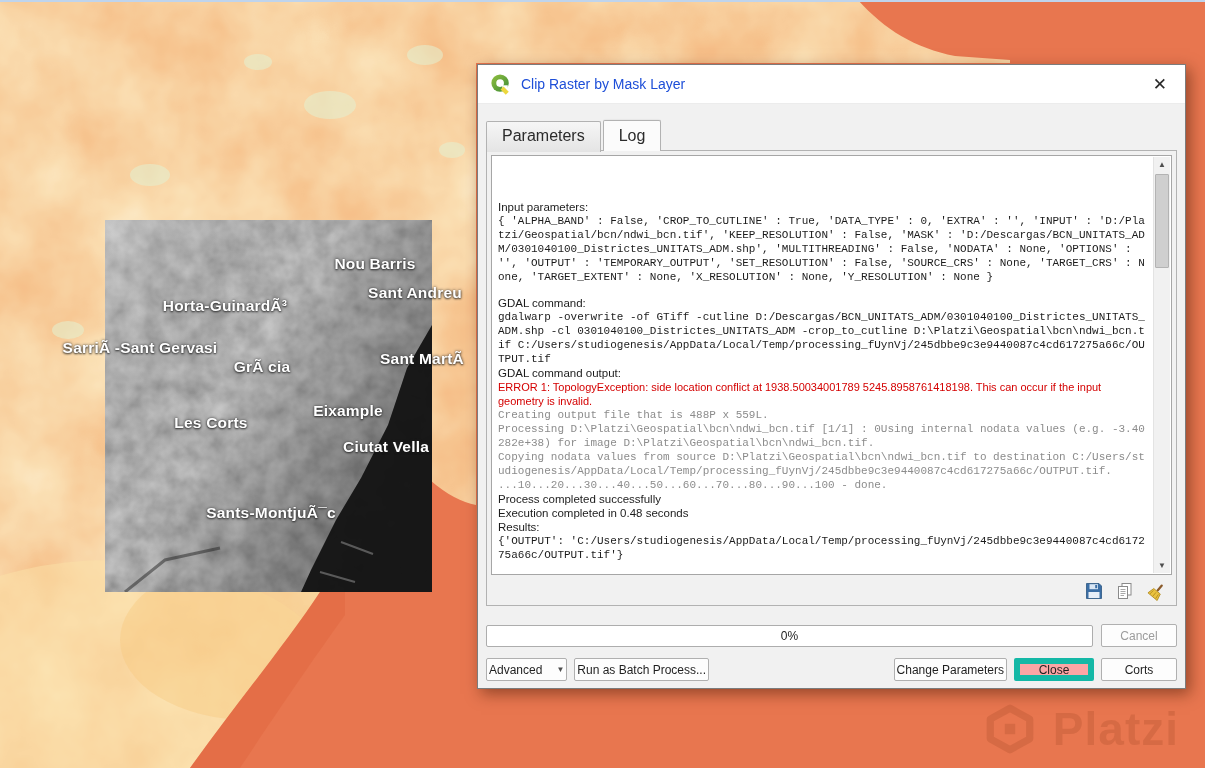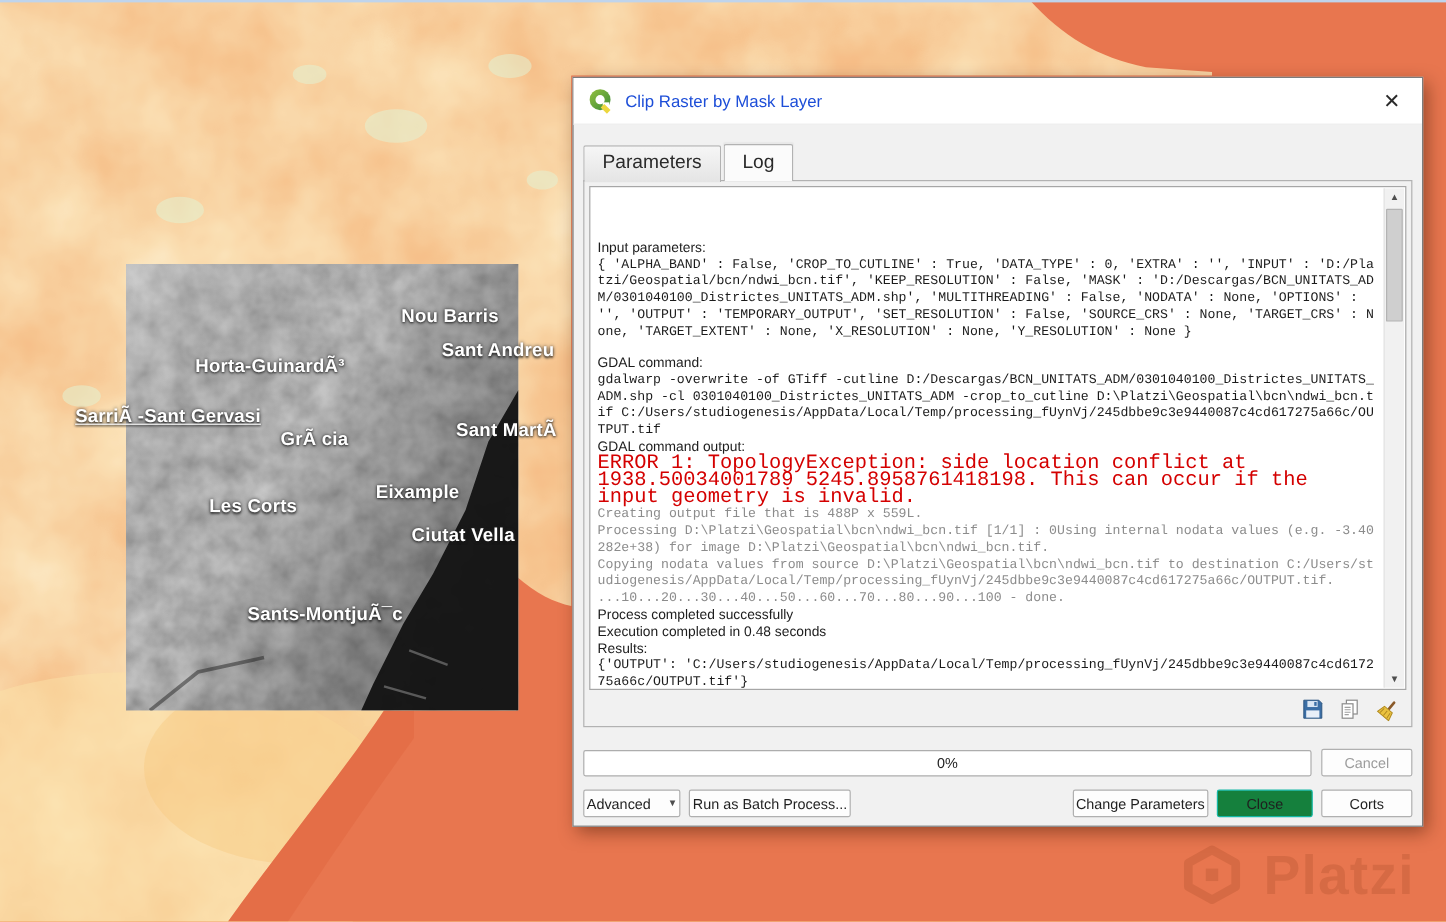--- a/index.html
+++ b/index.html
@@ -35,39 +35,39 @@
   .tab{
     font-size:16px;color:#2b2b2b;padding:5px 15px;border:1px solid #b2b2b2;border-bottom:none;
     background:linear-gradient(#f6f6f6,#e4e4e4);margin-right:2px;border-radius:2px 2px 0 0;position:relative;top:2px;
   }
   .tab.active{background:#fbfbfb;padding:6px 15px;top:1px;box-shadow:0 -1px 1px rgba(0,0,0,.04);}
   .pane{margin:0 8px;border:1px solid #b2b2b2;background:#f1f1f1;height:456px;box-sizing:border-box;padding:4px;position:relative;z-index:1;}
   .log-area{position:relative;height:420px;background:#fff;border:1px solid #a6a6a6;box-sizing:border-box;}
   .log-scroll{position:absolute;left:0;top:0;right:17px;bottom:0;overflow:hidden;padding:3px 6px;margin-top:41px;}
   .log-line{margin:0;white-space:pre-wrap;}
   .style-plain{font-size:11.5px;line-height:14px;color:#1c1c1c;font-family:"Liberation Sans",sans-serif;}
-  .style-error{font-size:17px;line-height:14px;color:#d40000;font-family:Liberation Mono, monospace;}
+  .style-error{font-size:11px;line-height:14px;color:#d40000;font-family:Liberation Sans, sans-serif;}
   .style-mono{font-size:11px;line-height:14px;color:#1b1b1b;font-family:"Liberation Mono","DejaVu Sans Mono",monospace;word-break:break-all;}
   .style-mono-gray{font-size:11px;line-height:14px;color:#8c8c8c;font-family:"Liberation Mono","DejaVu Sans Mono",monospace;word-break:break-all;}
   .style-blank{height:12px;}
   .scrollbar{position:absolute;top:1px;right:1px;bottom:1px;width:16px;background:#f1f1f1;border-left:1px solid #e3e3e3;
     display:flex;flex-direction:column;align-items:center;}
   .sb-btn{height:15px;width:16px;font-size:8px;color:#4e4e4e;display:flex;align-items:center;justify-content:center;}
   .sb-thumb{width:12px;height:92px;background:#cfcfcf;border:1px solid #b3b3b3;border-radius:1px;margin-top:2px;}
   .sb-spacer{flex:1;}
   .icon-row{display:flex;justify-content:flex-end;align-items:center;gap:11px;padding:6px 6px 0 0;}
   .icon-btn{width:20px;height:20px;display:flex;align-items:center;justify-content:center;}
   .progress-row{display:flex;align-items:center;gap:8px;margin:18px 8px 0 8px;}
   .progress{flex:1;height:22px;background:#fff;border:1px solid #adadad;border-radius:2px;
     display:flex;align-items:center;justify-content:center;font-size:12px;color:#222;box-sizing:border-box;}
   .btn{font-size:12px;color:#1f1f1f;background:#fdfdfd;border:1px solid #b0b0b0;border-radius:2px;height:23px;
     display:flex;align-items:center;justify-content:center;padding:0 2px;box-sizing:border-box;white-space:nowrap;}
   .btn.disabled{color:#9c9c9c;}
   .btn-cancel,.btn-help{width:76px;}
-  .btn-close{width:80px;border:1px solid #14b8a6;background:#15803d;}
+  .btn-close{width:80px;border:6px solid #14b8a6;background:#fca5a5;}
   .bottom-row{display:flex;align-items:center;gap:7px;margin:11px 8px 0 8px;}
   .spacer{flex:1;}
   .dd-arrow{font-size:8px;color:#4e4e4e;margin-left:14px;}
 </style>
 </head>
 <body>
 
 <div class="top-line"></div>
 
 <svg class="bg-svg" width="1205" height="768" viewBox="0 0 1205 768">
@@ -135,21 +135,21 @@
 
     <path d="M327,105 L302,148 L283,205 L256,258 L231,300 L206,350 L196,372 L327,372 Z" fill="#141414" opacity="0.96"></path>
 
     <path d="M236,322 L268,334 M215,352 L250,362" stroke="#bdbdbd" stroke-width="2" opacity="0.4"></path>
     <path d="M20,372 L60,340 L115,328" stroke="#222" stroke-width="3" opacity="0.5" fill="none"></path>
   </svg>
   <div class="map-labels">
       <span class="map-label" style="left: 270px; top: 44px;">Nou Barris</span>
       <span class="map-label" style="left: 310px; top: 73px;">Sant Andreu</span>
       <span class="map-label" style="left: 120px; top: 86px;">Horta-GuinardÃ³</span>
-      <span class="map-label" style="left: 35px; top: 128px; text-decoration: underline;">SarriÃ -Sant Gervasi</span>
+      <span class="map-label" style="left: 35px; top: 128px;">SarriÃ -Sant Gervasi</span>
       <span class="map-label" style="left: 157px; top: 147px;">GrÃ cia</span>
       <span class="map-label" style="left: 317px; top: 139px;">Sant MartÃ</span>
       <span class="map-label" style="left: 86px; top: 203px; margin-left: 20px;">Les Corts</span>
       <span class="map-label" style="left: 243px; top: 191px;">Eixample</span>
       <span class="map-label" style="left: 281px; top: 227px;">Ciutat Vella</span>
       <span class="map-label" style="left: 166px; top: 293px;">Sants-MontjuÃ¯c</span>
     </div>
 </div>
 
 <div class="dialog">

